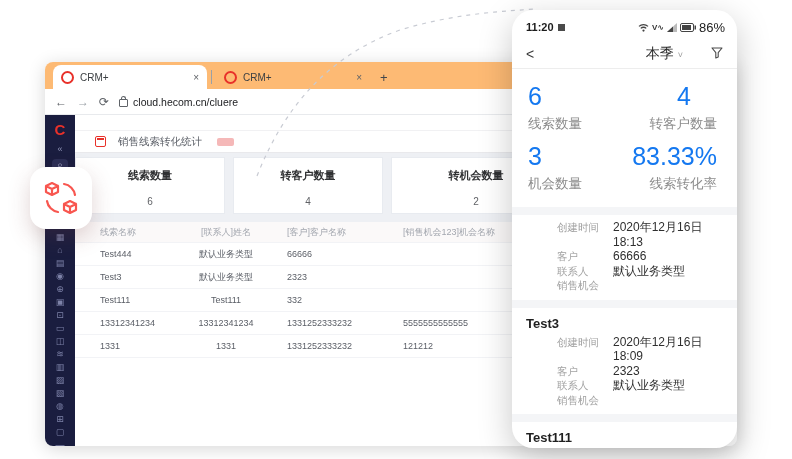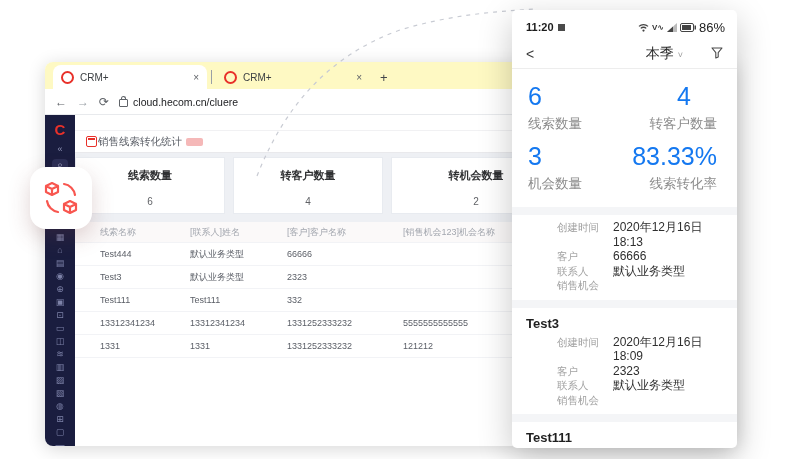--- a/index.html
+++ b/index.html
@@ -4,21 +4,21 @@
 <style>
   html,body{margin:0;padding:0;background:#fff;font-family:"Liberation Sans","DejaVu Sans",sans-serif;}
   .stage{position:relative;width:792px;height:459px;background:#fff;overflow:hidden;}
 
   
   .dash-arc{position:absolute;left:0;top:0;z-index:5;pointer-events:none;}
 
   
   .browser{position:absolute;left:45px;top:62px;width:692px;height:384px;background:#fff;border-radius:8px;
            box-shadow:0 3px 18px rgba(0,0,0,.16);z-index:1;overflow:hidden;display:flex;flex-direction:column;}
-  .tabstrip{height:27px;background:#fef9c3;display:flex;align-items:flex-end;padding-left:8px;flex:none;}
+  .tabstrip{height:27px;background:#fdba74;display:flex;align-items:flex-end;padding-left:8px;flex:none;}
   .tab{display:flex;align-items:center;gap:6px;height:24px;padding:0 8px;width:138px;font-size:10px;color:#3c4043;}
   .tab.active{background:#fff;border-radius:8px 8px 0 0;}
   .tab .fav{width:9px;height:9px;border:2.5px solid #e8312a;border-radius:50%;flex:none;}
   .tab .tlabel{flex:1;}
   .tab .tclose{color:#5f6368;font-size:10px;}
   .tabdiv{width:1px;height:14px;background:#9aa0a6;margin:0 4px 5px 4px;}
   .newtab{color:#44474a;font-size:13px;margin:0 0 4px 10px;}
   .toolbar{height:25px;background:#fff;border-bottom:1px solid #e8eaed;display:flex;align-items:center;
            padding:0 10px;gap:10px;flex:none;font-size:12px;color:#5f6368;}
   .toolbar .url{font-size:10.5px;color:#202124;display:flex;align-items:center;gap:5px;}
@@ -32,41 +32,41 @@
   .sb-collapse{color:#8f93b5;font-size:9px;}
   .sb-search{width:16px;height:16px;background:#2b2e55;border-radius:4px;color:#a6aac8;font-size:10px;
              display:flex;align-items:center;justify-content:center;}
   .sb-icons{display:flex;flex-direction:column;align-items:center;gap:3px;margin-top:56px;}
   .s-icon{color:#7d82a8;font-size:9px;line-height:10px;width:12px;text-align:center;}
 
   
   .main{flex:1;background:#eef0f4;display:flex;flex-direction:column;min-width:0;}
   .band1{height:15px;background:#fff;border-bottom:1px solid #f1f1f3;flex:none;}
   .titlebar{height:21px;background:#fff;border-bottom:1px solid #e9e9ec;display:flex;align-items:center;
-            gap:1px;padding-left:11px;flex:none;}
+            gap:12px;padding-left:20px;flex:none;}
   .t-icon{width:9px;height:9px;border:1px solid #e8312a;border-radius:2px;position:relative;flex:none;}
   .t-icon:before{content:"";position:absolute;left:1px;top:1px;right:1px;height:2px;background:#e8312a;}
   .titlebar .ttext{font-size:10.5px;color:#5a5e66;}
   .t-badge{width:17px;height:8px;background:#f5b8b8;border-radius:2px;margin-left:3px;}
   .statsrow{display:flex;gap:8px;margin-top:4px;flex:none;}
   .scard{width:150px;height:57px;background:#fff;border:1px solid #e8ebf0;box-sizing:border-box;text-align:center;flex:none;}
   .scard .slabel{font-size:11px;font-weight:bold;color:#303133;margin-top:10px;}
   .scard .svalue{font-size:10px;color:#606266;margin-top:13px;}
   .tablebox{background:#fff;margin-top:8px;flex:1;font-size:9px;}
   .trow{display:flex;align-items:center;height:22px;border-bottom:1px solid #f2f3f6;color:#5a5e66;}
   .trow.thead{height:20px;background:#fbf9f9;color:#a3a7af;}
   .tc{box-sizing:border-box;padding-left:25px;white-space:nowrap;overflow:hidden;flex:none;}
-  .c1{width:90px;}.c2{width:97px;}.c3{width:116px;}.c4{width:117px;}.c5{flex:1;}
+  .c1{width:90px;}.c2{width:97px;text-align:center;}.c3{width:116px;}.c4{width:117px;}.c5{flex:1;}
 
   
   .logo-card{position:absolute;left:30px;top:167px;width:62px;height:62px;background:#fff;border-radius:16px;z-index:6;
              box-shadow:0 8px 22px rgba(120,60,60,.22);display:flex;align-items:center;justify-content:center;}
 
   
-  .phone{position:absolute;left:512px;top:10px;width:225px;height:438px;background:#fff;border-radius:5px;z-index:10;
+  .phone{position:absolute;left:512px;top:10px;width:225px;height:438px;background:#fff;border-radius:21px;z-index:10;
          box-shadow:0 10px 34px rgba(0,0,0,.22);overflow:hidden;display:flex;flex-direction:column;font-size:11px;}
   .p-status{height:22px;display:flex;align-items:center;padding:6px 12px 0 14px;flex:none;}
   .p-time{font-size:11px;color:#1c1c1c;font-weight:bold;display:flex;align-items:center;gap:4px;}
   .p-sq{width:7px;height:7px;background:#4a4a4a;display:inline-block;}
   .p-sticons{margin-left:auto;display:flex;align-items:center;gap:3px;color:#333;}
   .p-batt{font-size:13px;color:#222;}
   .p-nav{height:28px;display:flex;align-items:center;padding:2px 14px 0 14px;flex:none;border-bottom:1px solid #ededed;}
   .p-back{font-size:14px;color:#3a3a3a;width:40px;}
   .p-title{flex:1;text-align:right;font-size:14px;color:#2b2b2b;}
   .p-title .caret{font-size:9px;color:#9a9a9a;}

